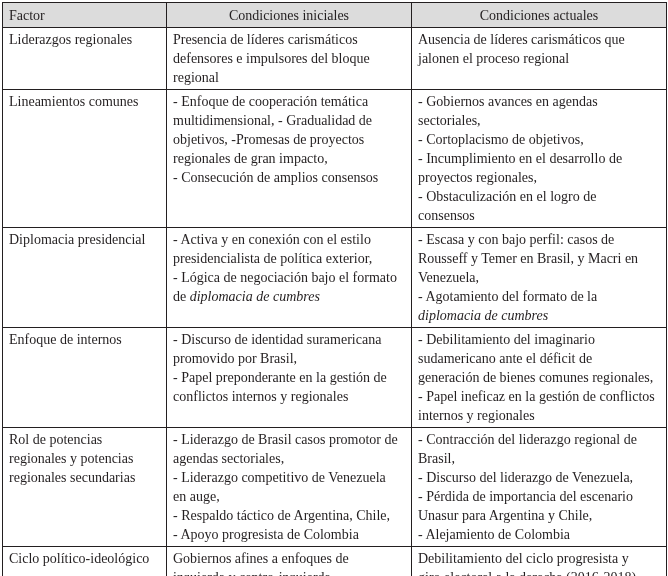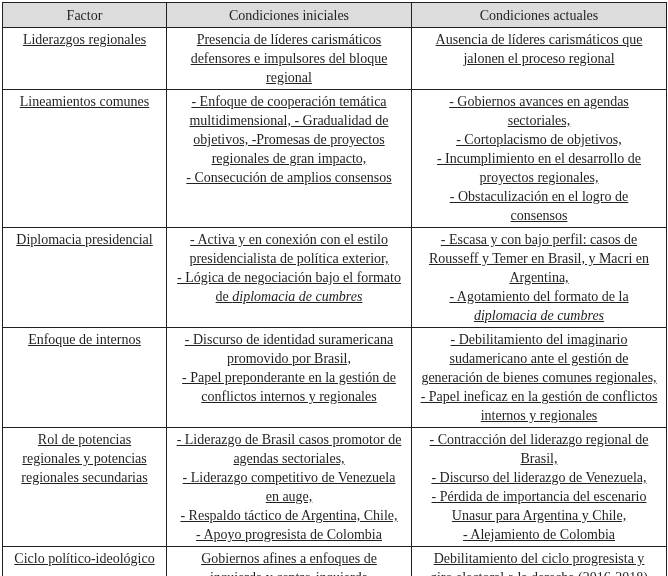--- a/index.html
+++ b/index.html
@@ -15,31 +15,31 @@
     line-height: 19px;
     color: #231f20;
   }
   table.factors col.c1 { width: 164px; }
   table.factors col.c2 { width: 245px; }
   table.factors col.c3 { width: 255px; }
   table.factors th, table.factors td {
     border: 1.3px solid #231f20;
     vertical-align: top;
     padding: 2px 6px 2px 6px;
-    text-align: center;
+    text-align: left;
     font-weight: normal;
   }
   table.factors thead th {
     background: #dcdcdc;
     height: 20px;
     padding-top: 3px;
     padding-bottom: 1px;
   }
   table.factors thead th.center { text-align: center; }
-  .line { display: block; text-decoration: underline; }
+  .line { display: block; }
   .line em { font-style: italic; }
   tr.r1 td { height: 53px; }
   tr.r2 td { height: 129px; }
   tr.r3 td { height: 93px; }
   tr.r4 td { height: 93px; }
   tr.r5 td { height: 109px; }
   tr.r6 td { height: 38px; }
 </style>
 </head>
 <body>
@@ -102,39 +102,39 @@
         </td>
       <td>
         <span class="line">- Activa y en conexión con el estilo</span>
         <span class="line">presidencialista de política exterior,</span>
         <span class="line">- Lógica de negociación bajo el formato</span>
         <span class="line"><span>de </span><em>diplomacia de cumbres</em></span>
       </td>
       <td>
         <span class="line">- Escasa y con bajo perfil: casos de</span>
         <span class="line">Rousseff y Temer en Brasil, y Macri en</span>
-        <span class="line">Argentina,</span>
+        <span class="line">Venezuela,</span>
         <span class="line">- Agotamiento del formato de la</span>
         <span class="line"><em>diplomacia de cumbres</em></span>
       </td>
     </tr>
 
     <tr class="r4">
       <td>
           <span class="line">Enfoque de internos</span>
         </td>
       <td>
         <span class="line">- Discurso de identidad suramericana</span>
         <span class="line">promovido por Brasil,</span>
         <span class="line">- Papel preponderante en la gestión de</span>
         <span class="line">conflictos internos y regionales</span>
       </td>
       <td>
         <span class="line">- Debilitamiento del imaginario</span>
-        <span class="line">sudamericano ante el gestión de</span>
+        <span class="line">sudamericano ante el déficit de</span>
         <span class="line">generación de bienes comunes regionales,</span>
         <span class="line">- Papel ineficaz en la gestión de conflictos</span>
         <span class="line">internos y regionales</span>
       </td>
     </tr>
 
     <tr class="r5">
       <td>
         <span class="line">Rol de potencias</span>
         <span class="line">regionales y potencias</span>

